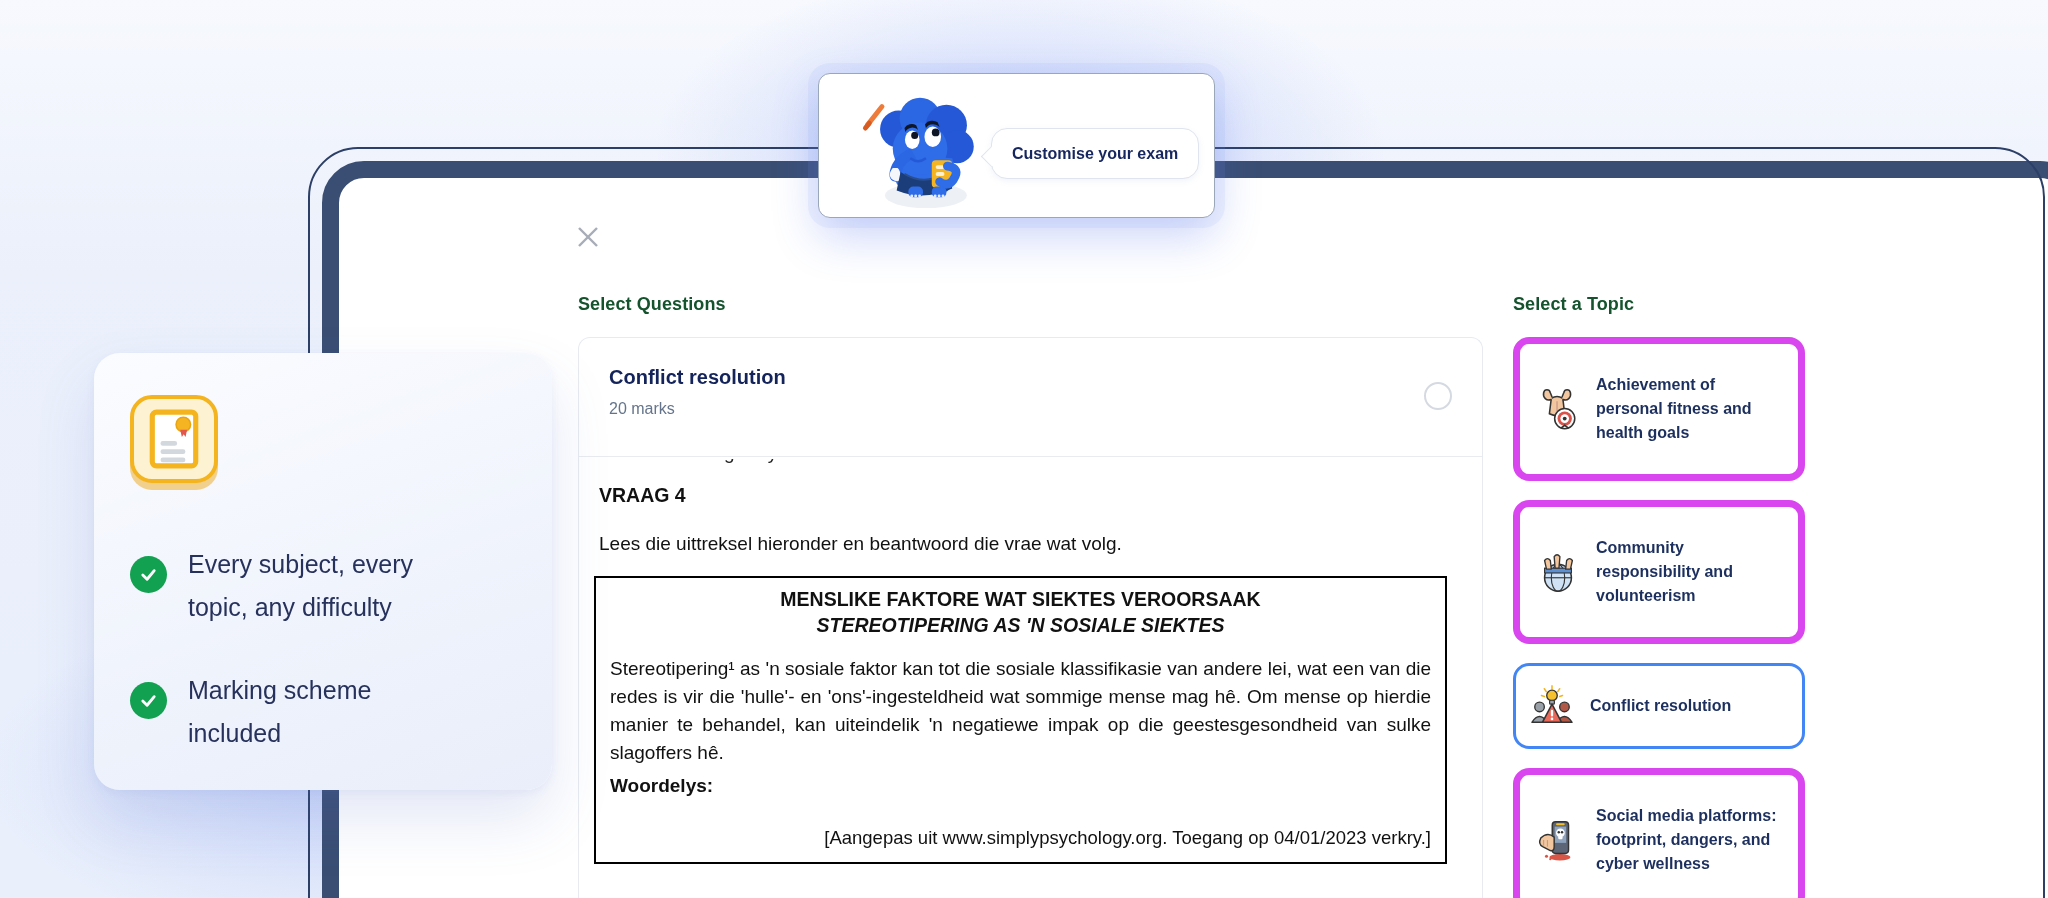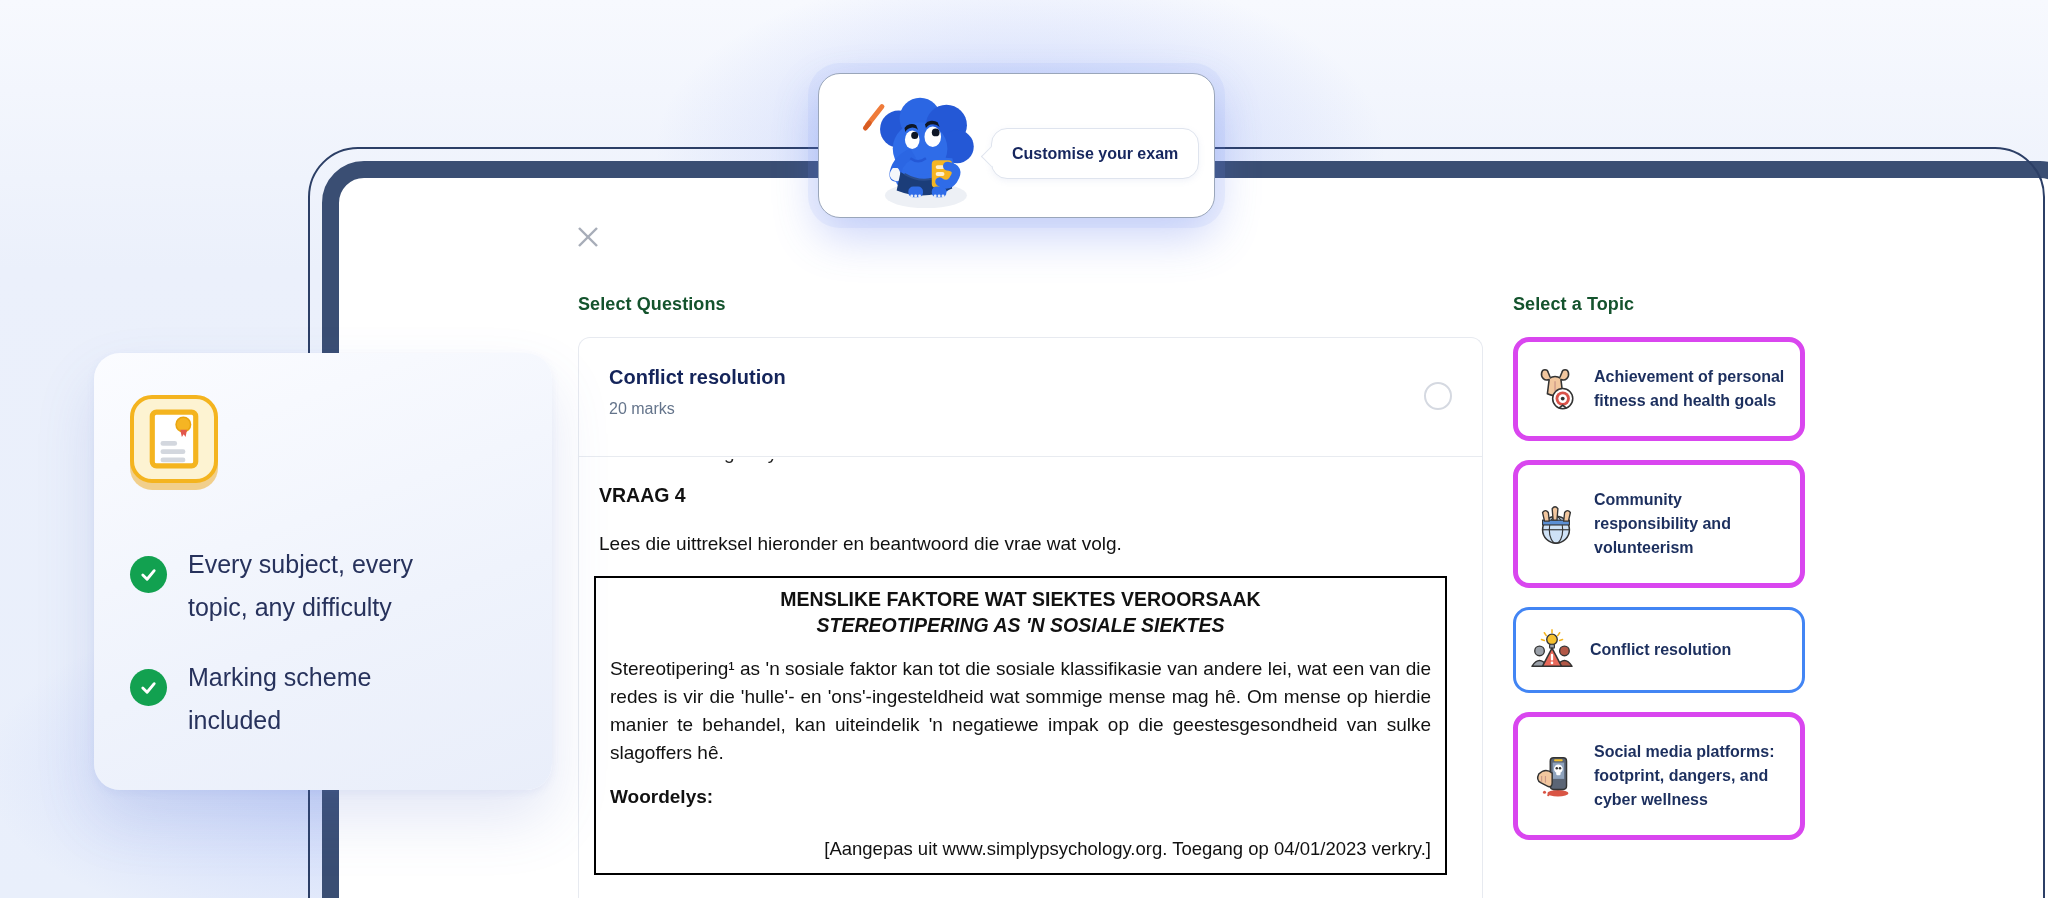--- a/index.html
+++ b/index.html
@@ -69,64 +69,64 @@
   .doc-fragment span { display:block; margin-top:-17px; font-size:19px; letter-spacing:14px; color:#222; }
   .doc-qnum { margin:27px 0 0 20px; font-size:19.5px; font-weight:700; }
   .doc-instruction { margin:26px 0 0 20px; font-size:19px; }
   .extract-box {
     margin:21px 35px 0 15px; border:2px solid #000; padding:8px 14px 10px 14px;
     font-size:19px; line-height:28px;
   }
   .extract-title { text-align:center; font-weight:700; font-size:19.5px; line-height:26px; }
   .extract-title.italic { font-style:italic; }
   .extract-para { margin-top:17px; text-align:justify; }
-  .extract-glossary-h { margin-top:16px; font-weight:700; }
+  .extract-glossary-h { margin-top:5px; font-weight:700; }
   .extract-glossary { text-align:justify; }
   .extract-source { margin-top:24px; text-align:right; font-size:18.5px; }
 
   
   .topics {
     position:absolute; left:1513px; top:337px; width:292px;
     display:flex; flex-direction:column; gap:19px;
   }
   .topic-card {
     display:flex; align-items:center; gap:15px;
-    background:#fff; border:5px solid #d946ef; border-radius:16px;
-    padding:23px 15px; cursor:pointer;
+    background:#fff; border:7px solid #d946ef; border-radius:16px;
+    padding:29px 15px; cursor:pointer;
   }
   .topic-card.selected { border:3px solid #4285f4; padding:17px 13px; }
   .topic-icon { width:46px; height:46px; flex:0 0 46px; }
   .topic-label { font-size:16px; font-weight:700; color:#1c2f5e; line-height:24px; }
 
   
   .features-card {
     position:absolute; left:94px; top:353px; width:458px; height:437px; z-index:6;
     background:linear-gradient(160deg,#fbfcff 0%,#eff3fc 60%,#e9eefa 100%);
     border-radius:26px;
     box-shadow:0 30px 60px rgba(90,115,200,.16), 0 3px 8px rgba(90,115,200,.08);
   }
   .cert-badge {
     position:absolute; left:36px; top:42px; width:88px; height:88px;
     background:#fdf3d2; border:4px solid #f4b41f; border-radius:22px;
     box-shadow:0 7px 0 rgba(240,200,120,.85);
     display:flex; align-items:center; justify-content:center;
   }
-  .feature-list { position:absolute; left:36px; top:190px; right:30px; display:flex; flex-direction:column; gap:27px; }
+  .feature-list { position:absolute; left:36px; top:190px; right:30px; display:flex; flex-direction:column; gap:40px; }
   .feature-item { display:flex; gap:21px; }
   .feature-check {
     width:37px; height:37px; flex:0 0 37px; margin-top:13px;
     background:#12a150; border-radius:50%;
     display:flex; align-items:center; justify-content:center;
   }
   .feature-text { font-size:25px; line-height:43px; color:#27325c; width:270px; }
 
   
   .mascot-card {
     position:absolute; left:818px; top:73px; width:397px; height:145px; z-index:7;
-    background:#fff; border:1.5px solid #9aa6ba; border-radius:22px;
+    background:#fff; border:1.5px solid #9aa6ba; border-radius:12px;
     box-shadow:0 0 0 10px rgba(125,155,250,.10), 0 18px 45px rgba(80,110,235,.30);
   }
   .mascot { position:absolute; left:26px; top:16px; width:156px; height:122px; }
   .speech-bubble {
     position:absolute; left:172px; top:54px; height:51px;
     background:#fff; border:1.5px solid #dfe4ee; border-radius:16px;
     display:flex; align-items:center; padding:0 20px;
     font-size:16px; font-weight:700; color:#16265e; white-space:nowrap;
     box-shadow:0 2px 6px rgba(120,140,200,.10);
   }

